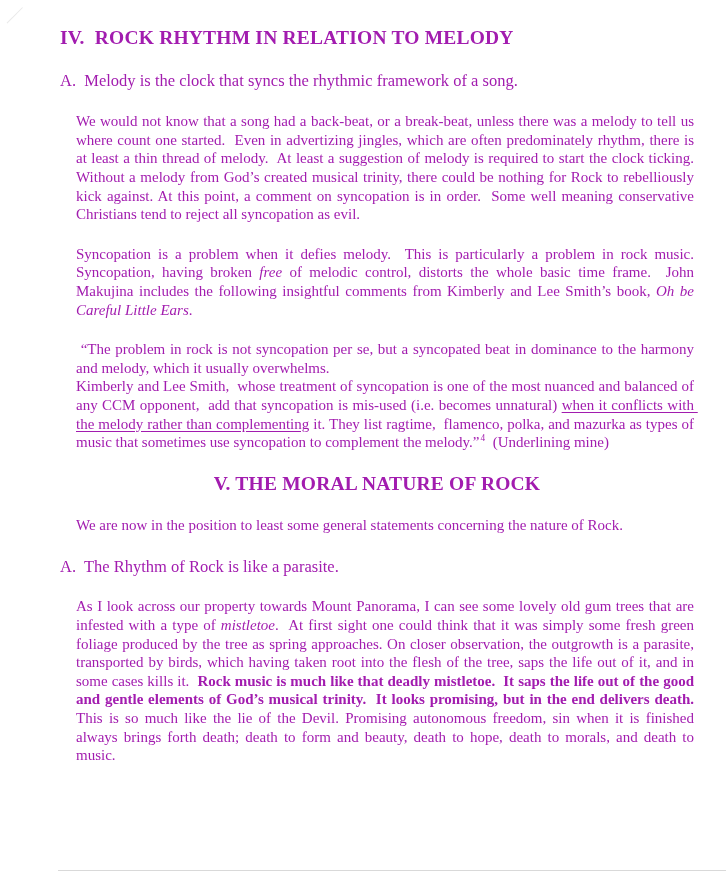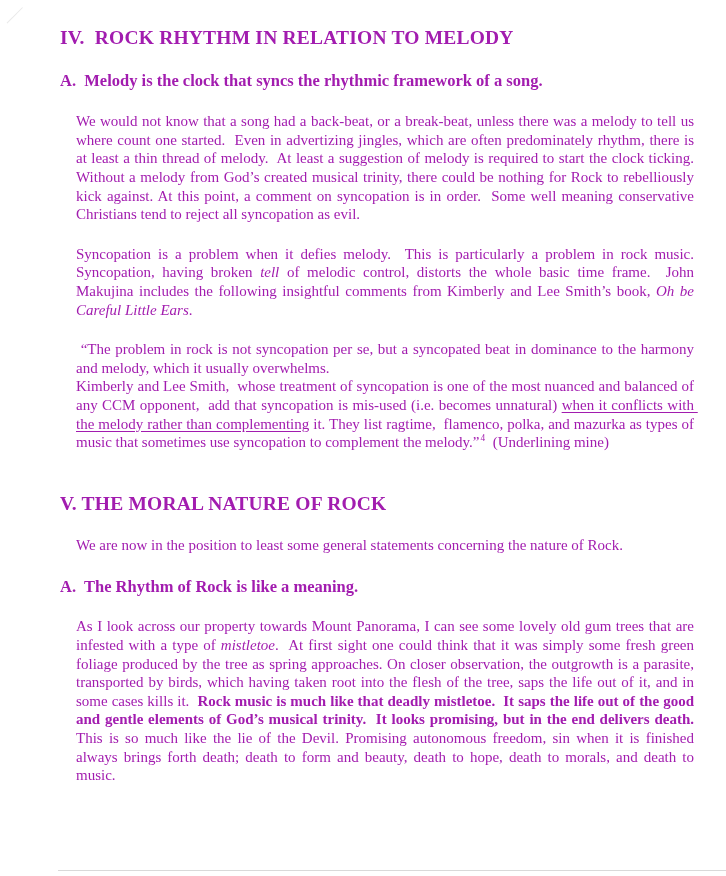--- a/index.html
+++ b/index.html
@@ -24,28 +24,29 @@
   }
   .h1 {
     font-size: 19.5px;
     font-weight: bold;
     line-height: 1.2;
     margin: 0 0 0 0;
     white-space: pre-wrap;
     letter-spacing: 0.2px;
   }
   .h1.section-gap {
-    margin-top: 40px;
+    margin-top: 20px;
+    text-align: center;
   }
   .h1 + .h2 {
     margin-top: 22px;
   }
   .h2 {
     font-size: 16.5px;
-    font-weight: bold;
+    font-weight: normal;
     line-height: 1.2;
     margin: 22px 0 0 0;
     white-space: pre-wrap;
   }
   .para {
     font-size: 15px;
     line-height: 18.6px;
     margin: 21px 0 0 16px;
     text-align: justify;
     white-space: pre-wrap;
@@ -84,21 +85,21 @@
 </style>
 </head>
 <body>
 
 <div class="page">
   <div class="scan-smudge"></div>
   <div class="content">
       <div class="h1">IV.  ROCK RHYTHM IN RELATION TO MELODY</div>
       <div class="h2">A.  Melody is the clock that syncs the rhythmic framework of a song.</div>
       <p class="para">We would not know that a song had a back-beat, or a break-beat, unless there was a melody to tell us where count one started.  Even in advertizing jingles, which are often predominately rhythm, there is at least a thin thread of melody.  At least a suggestion of melody is required to start the clock ticking. Without a melody from God’s created musical trinity, there could be nothing for Rock to rebelliously kick against. At this point, a comment on syncopation is in order.  Some well meaning conservative Christians tend to reject all syncopation as evil.</p>
-      <p class="para">Syncopation is a problem when it defies melody.  This is particularly a problem in rock music. Syncopation, having broken <span class="italic">tell</span> of melodic control, distorts the whole basic time frame.  John Makujina includes the following insightful comments from Kimberly and Lee Smith’s book, <span class="italic">Oh be Careful Little Ears</span>.</p>
+      <p class="para">Syncopation is a problem when it defies melody.  This is particularly a problem in rock music. Syncopation, having broken <span class="italic">free</span> of melodic control, distorts the whole basic time frame.  John Makujina includes the following insightful comments from Kimberly and Lee Smith’s book, <span class="italic">Oh be Careful Little Ears</span>.</p>
       <p class="para"> “The problem in rock is not syncopation per se, but a syncopated beat in dominance to the harmony and melody, which it usually overwhelms.<br>Kimberly and Lee Smith,  whose treatment of syncopation is one of the most nuanced and balanced of any CCM opponent,  add that syncopation is mis-used (i.e. becomes unnatural) <span class="underline">when it conflicts with the melody rather than complementing</span> it. They list ragtime,  flamenco, polka, and mazurka as types of music that sometimes use syncopation to complement the melody.”<span class="sup">4</span>  (Underlining mine)</p>
       <div class="h1 section-gap">V. THE MORAL NATURE OF ROCK</div>
       <p class="para">We are now in the position to least some general statements concerning the nature of Rock.</p>
-      <div class="h2">A.  The Rhythm of Rock is like a meaning.</div>
+      <div class="h2">A.  The Rhythm of Rock is like a parasite.</div>
       <p class="para">As I look across our property towards Mount Panorama, I can see some lovely old gum trees that are infested with a type of <span class="italic">mistletoe</span>.  At first sight one could think that it was simply some fresh green foliage produced by the tree as spring approaches. On closer observation, the outgrowth is a parasite, transported by birds, which having taken root into the flesh of the tree, saps the life out of it, and in some cases kills it.  <span class="bold">Rock music is much like that deadly mistletoe.  It saps the life out of the good and gentle elements of God’s musical trinity.  It looks promising, but in the end delivers death.</span> This is so much like the lie of the Devil. Promising autonomous freedom, sin when it is finished always brings forth death; death to form and beauty, death to hope, death to morals, and death to music.</p>
     </div>
   <div class="scan-line"></div>
 </div>
 
 </body></html>

